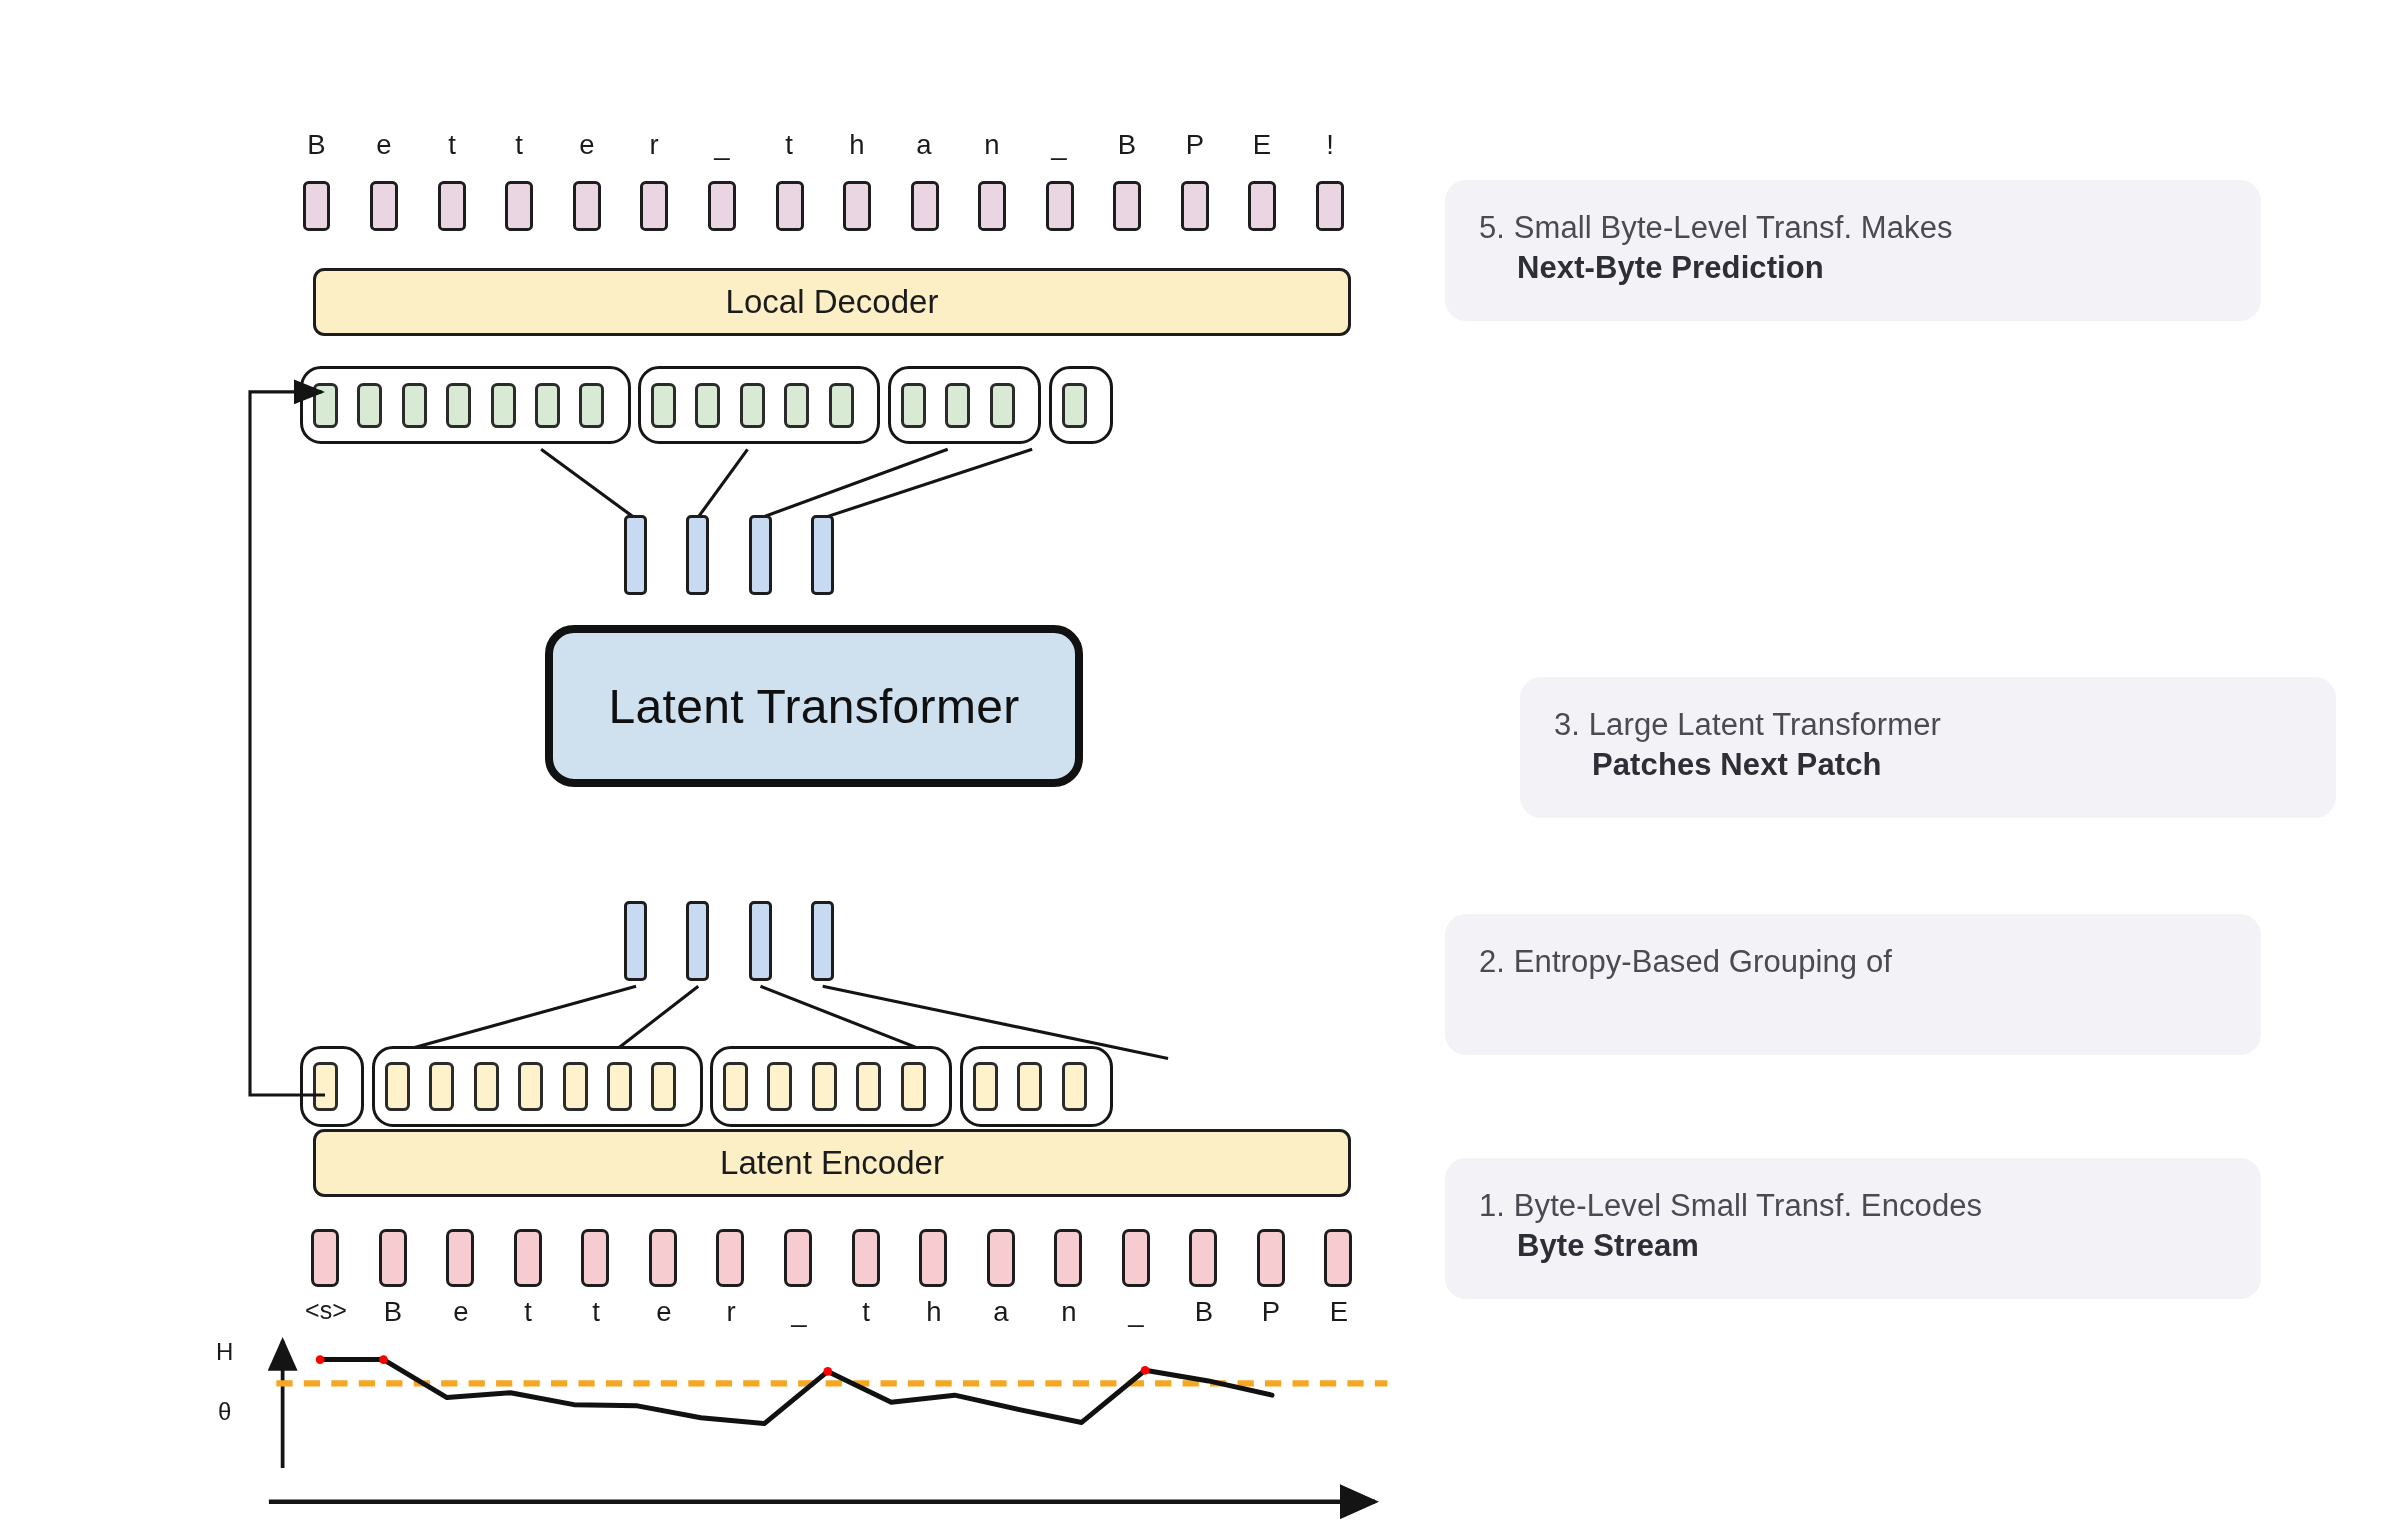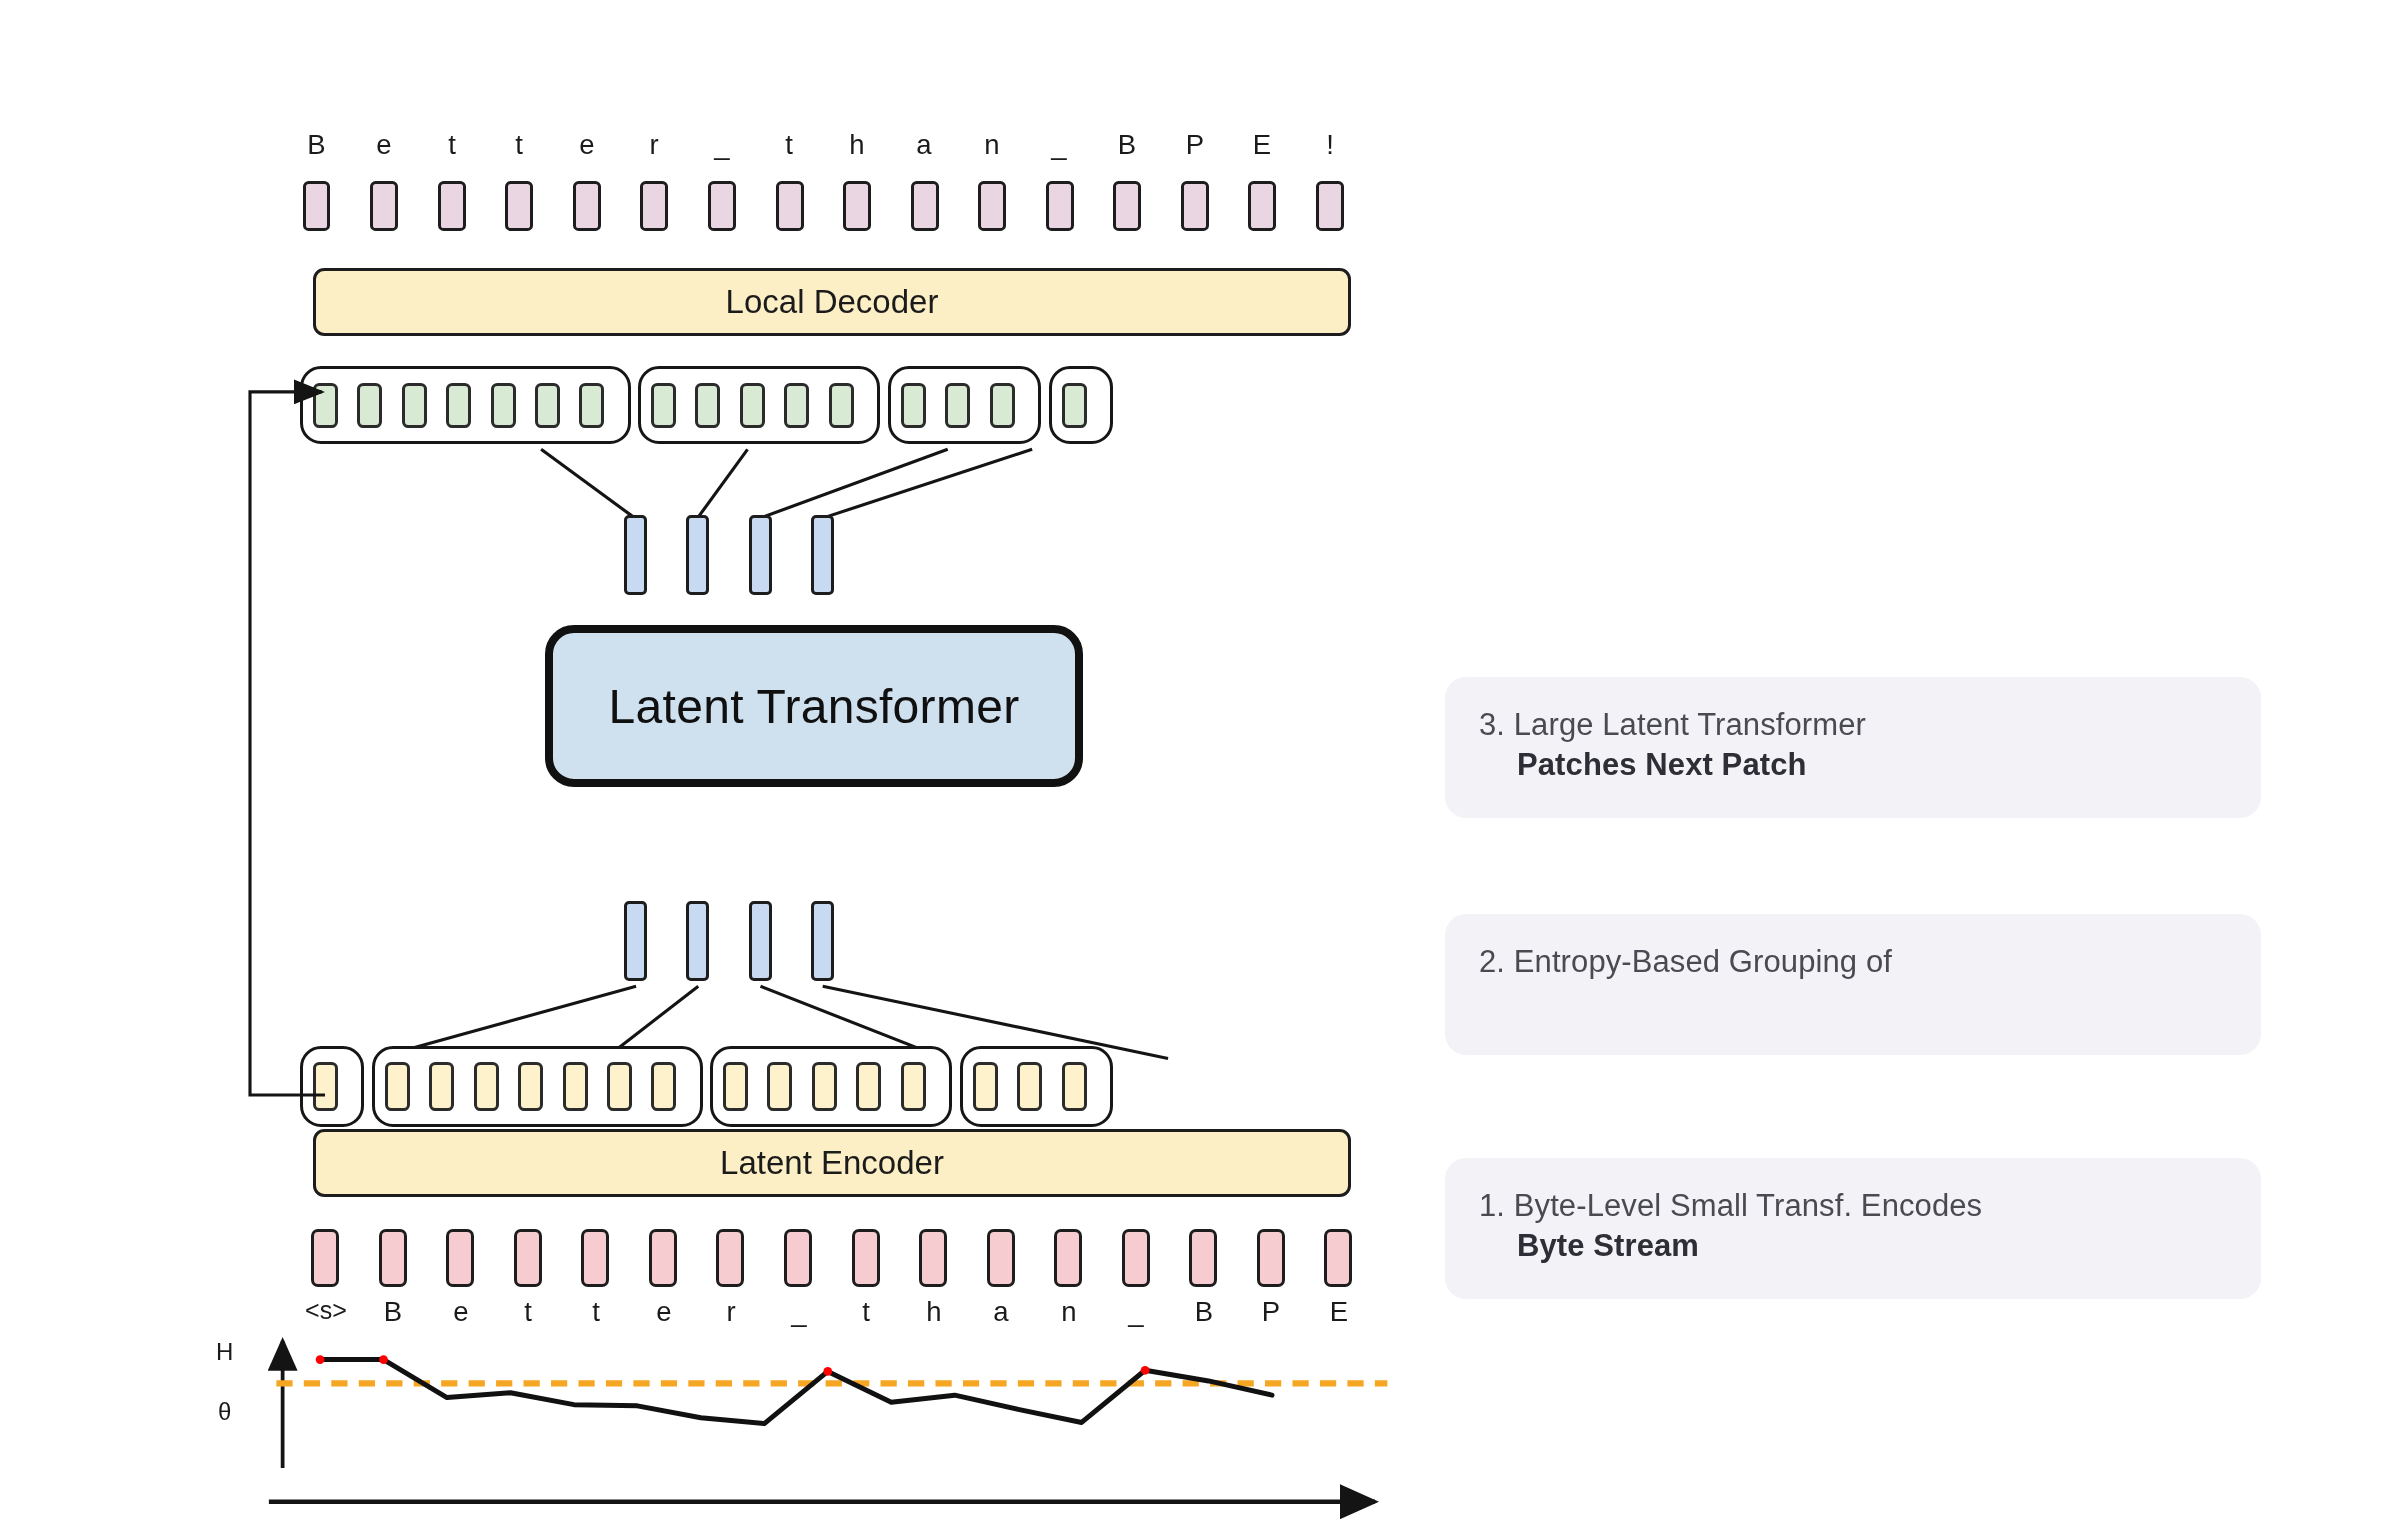--- a/index.html
+++ b/index.html
@@ -280,23 +280,32 @@
       <path d="M60,218 L60,14" stroke="#141414" stroke-width="6" fill="none" marker-end="url(#axArrow)"></path>
       <path d="M38,272 L1810,272" stroke="#141414" stroke-width="7" fill="none" marker-end="url(#axArrow)"></path>
       <line x1="50" y1="82.2" x2="1830" y2="82.2" stroke="#f5a623" stroke-width="10" stroke-dasharray="26 18" stroke-linecap="butt"></line>
       <polyline points="120,44.20000000000002 221.68,44.20000000000002 323.36,105 425.04,97.39999999999999 526.72,116.4 628.4,118.3 730.08,137.3 831.7600000000001,146.8 933.44,63.20000000000002 1035.12,112.6 1136.8,101.2 1238.48,124 1340.16,144.9 1441.8400000000001,61.30000000000001 1543.5200000000002,78.39999999999999 1645.2,101.2" fill="none" stroke="#111111" stroke-width="8" stroke-linejoin="round" stroke-linecap="round"></polyline>
       <circle cx="120" cy="44.20000000000002" r="7" fill="#ff0000"></circle>
       <circle cx="221.68" cy="44.20000000000002" r="7" fill="#ff0000"></circle>
       <circle cx="933.44" cy="63.20000000000002" r="7" fill="#ff0000"></circle>
       <circle cx="1441.8400000000001" cy="61.30000000000001" r="7" fill="#ff0000"></circle>
     </svg>
 
-
-
-  <div class="abs card" style="left:1445px;top:677px;width:816px;height:141px;">
+  <div class="abs card" style="left:1445px;top:180px;width:816px;height:141px;">
+    <div>
+      <span>5.</span>
+      <span>Small Byte-Level Transf. Makes</span>
+    </div>
+    <div class="ind">
+      <b>Next-Byte Prediction</b>
+    </div>
+  </div>
+
+
+  <div class="abs card" style="left:1520px;top:677px;width:816px;height:141px;">
     <div>
       <span>3.</span>
       <span>Large Latent Transformer</span>
     </div>
     <div class="ind">
       <b>Patches Next Patch</b>
     </div>
   </div>
 
   <div class="abs card" style="left:1445px;top:914px;width:816px;height:141px;">

